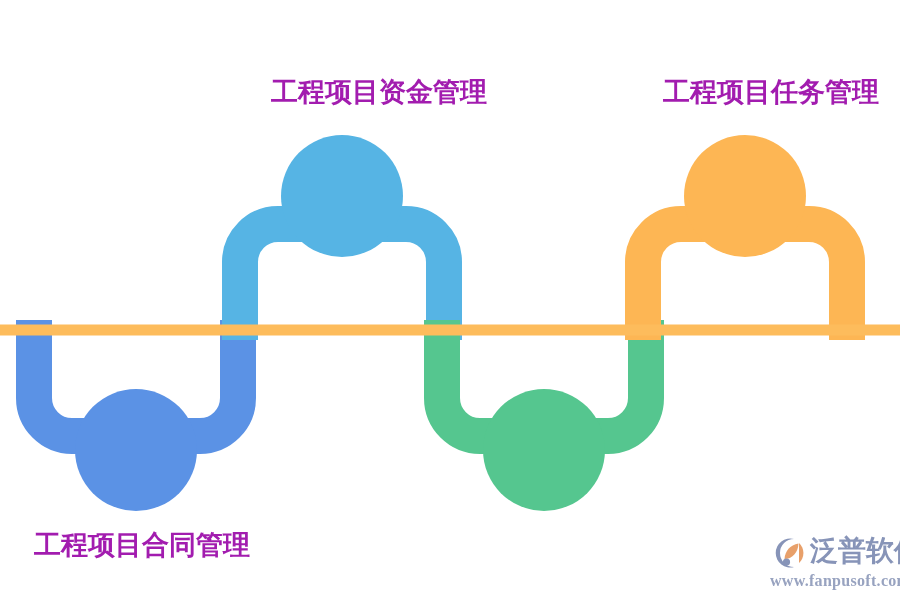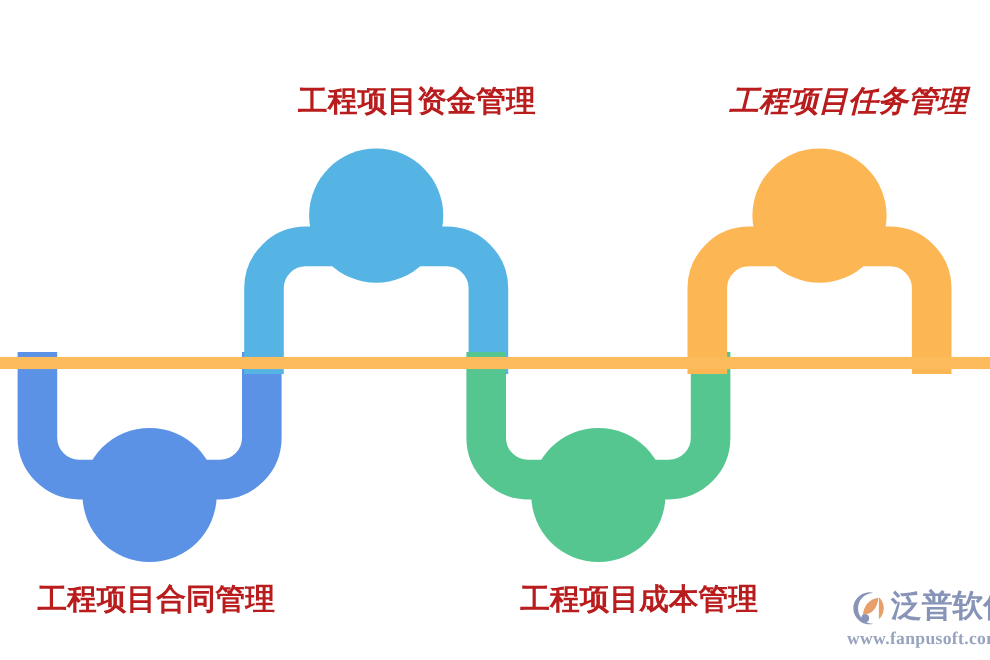--- a/index.html
+++ b/index.html
@@ -23,26 +23,26 @@
     top: 0;
     width: 900px;
     height: 600px;
   }
   .node-label {
     position: absolute;
     font-family: "Liberation Sans", "DejaVu Sans", sans-serif;
     font-weight: bold;
     font-size: 27px;
     line-height: 1;
-    color: #b91c1c;
+    color: #a21caf;
     white-space: nowrap;
     letter-spacing: 0px;
   }
   #label-funds   { left: 271px; top: 79px; }
-  #label-tasks   { left: 663px; top: 79px; font-style: italic; }
+  #label-tasks   { left: 663px; top: 79px; }
   #label-contract{ left: 34px;  top: 532px; text-align: right; }
   #label-cost    { left: 473px; top: 532px; }
 
   #watermark {
     position: absolute;
     left: 768px;
     top: 534px;
     width: 128px;
     height: 62px;
   }
@@ -127,21 +127,20 @@
     <rect x="0" y="324.5" width="900" height="11" fill="#fdbc5c"></rect>
 
   </svg>
 
   <div class="node-label" id="label-funds">工程项目资金管理</div>
 
   <div class="node-label" id="label-tasks">工程项目任务管理</div>
 
   <div class="node-label" id="label-contract">工程项目合同管理</div>
 
-  <div class="node-label" id="label-cost">工程项目成本管理</div>
 
   <div id="watermark">
 
     <svg id="watermark-mark" viewBox="0 0 40 34">
 
       <path d="M 26 3
                A 14.5 14.5 0 1 0 26 31
                A 11.5 11.5 0 1 1 26 3 Z" fill="#8794b8"></path>
 
       <path d="M 31 7

